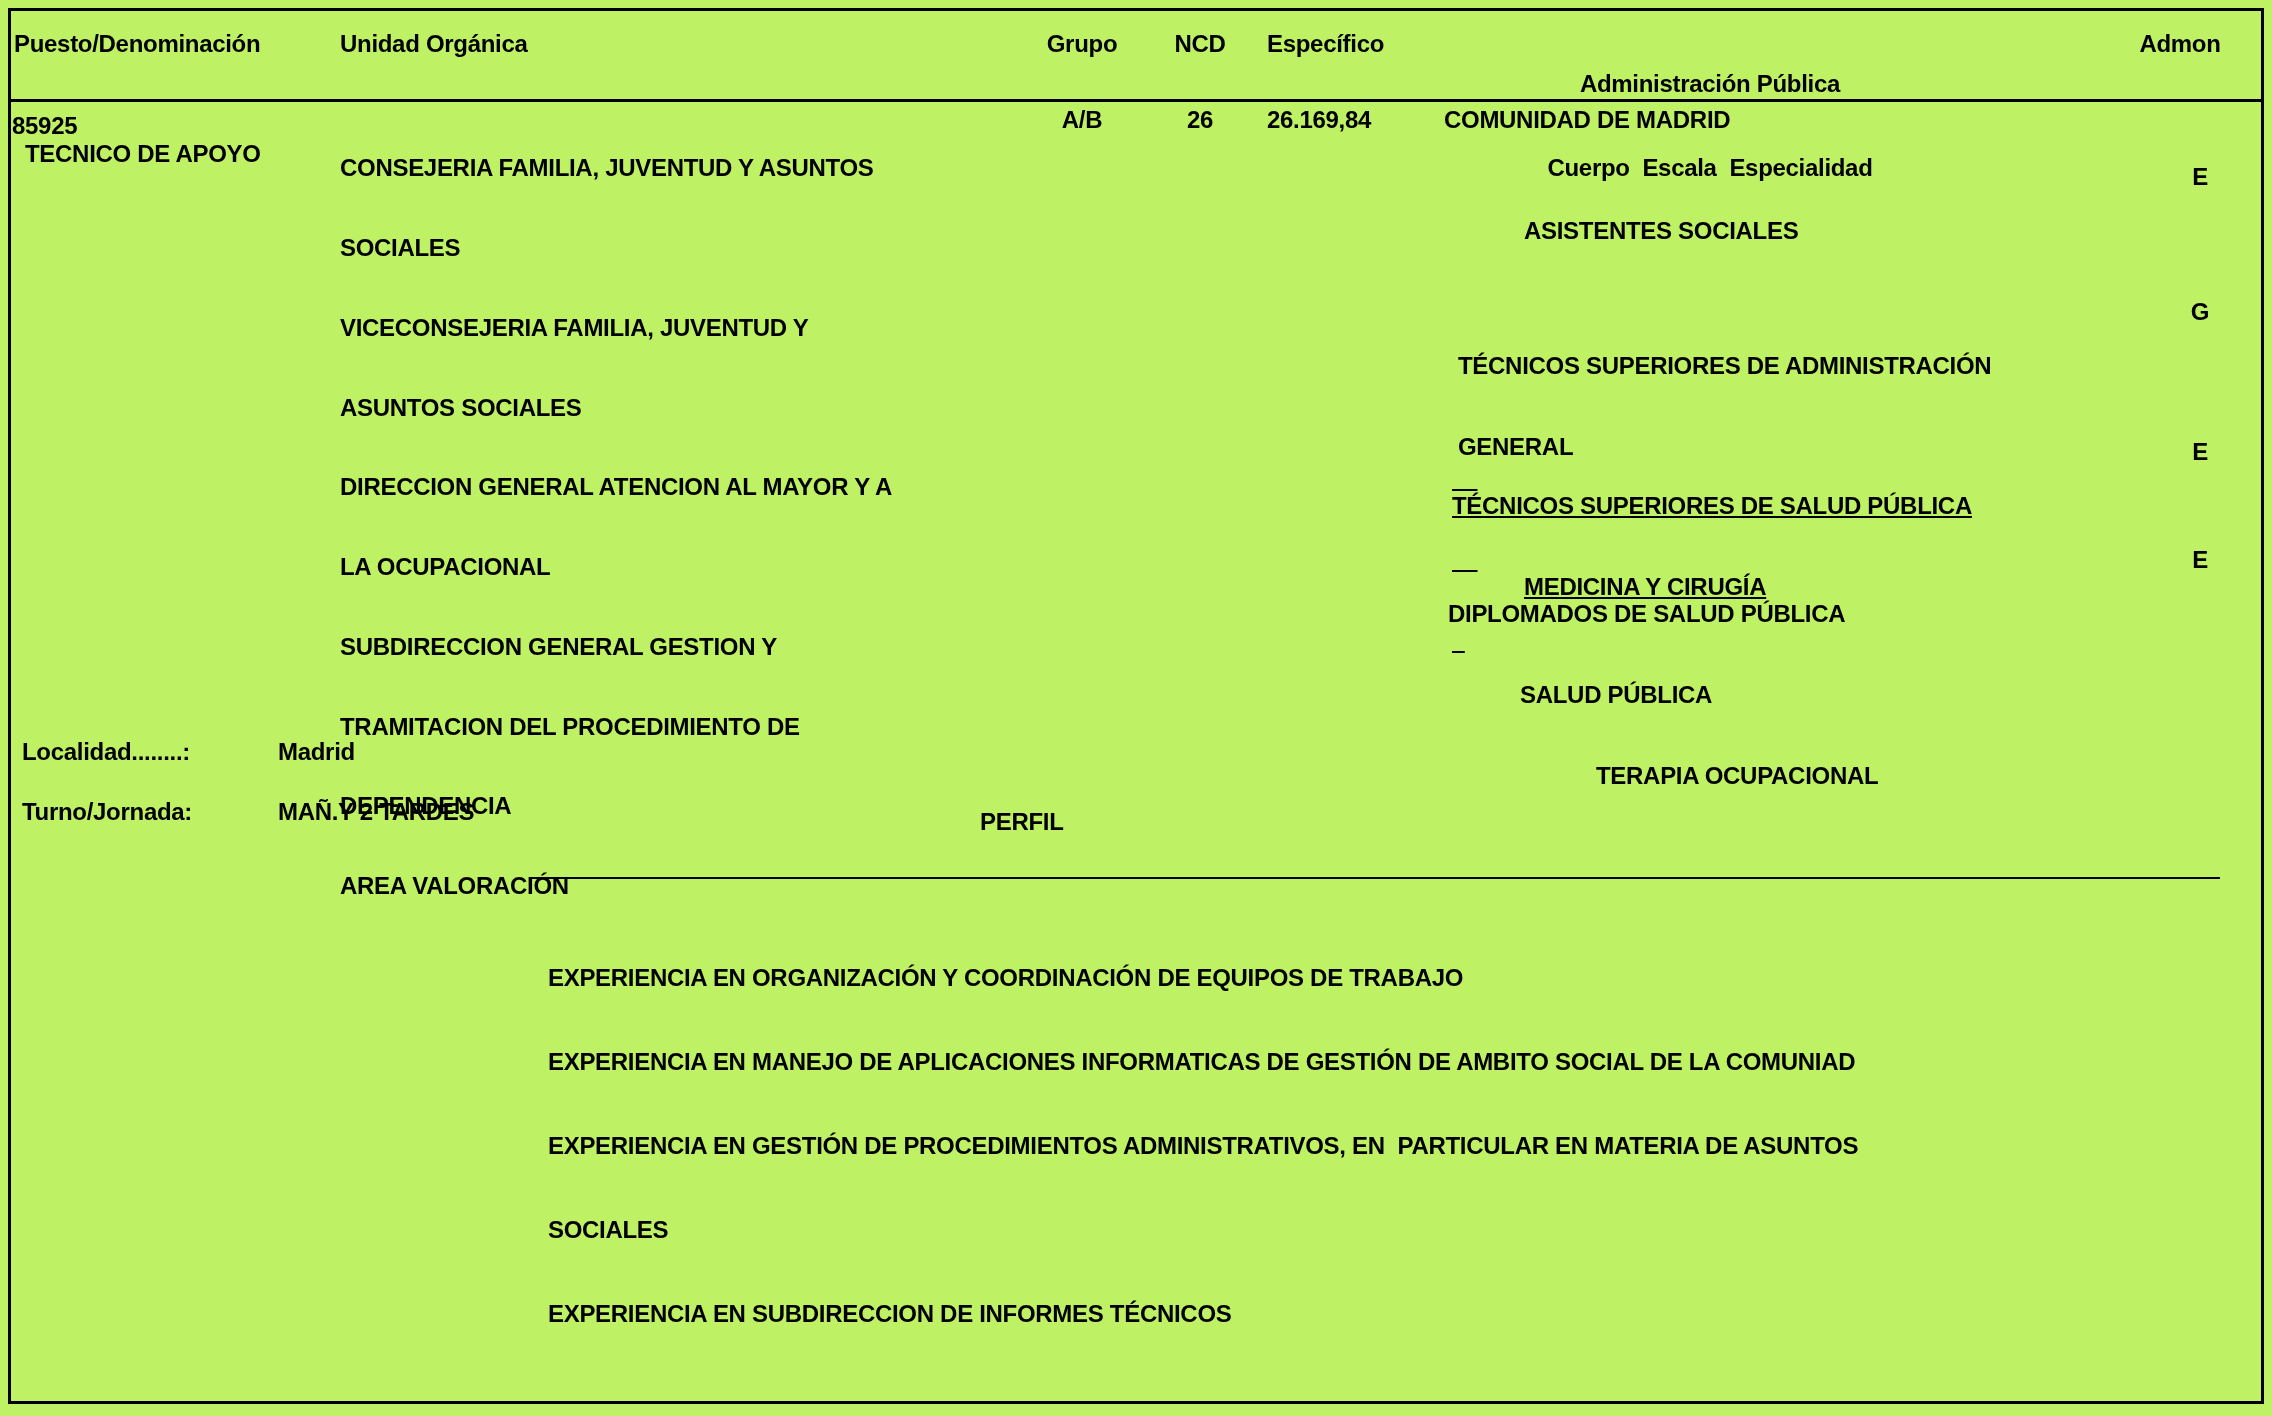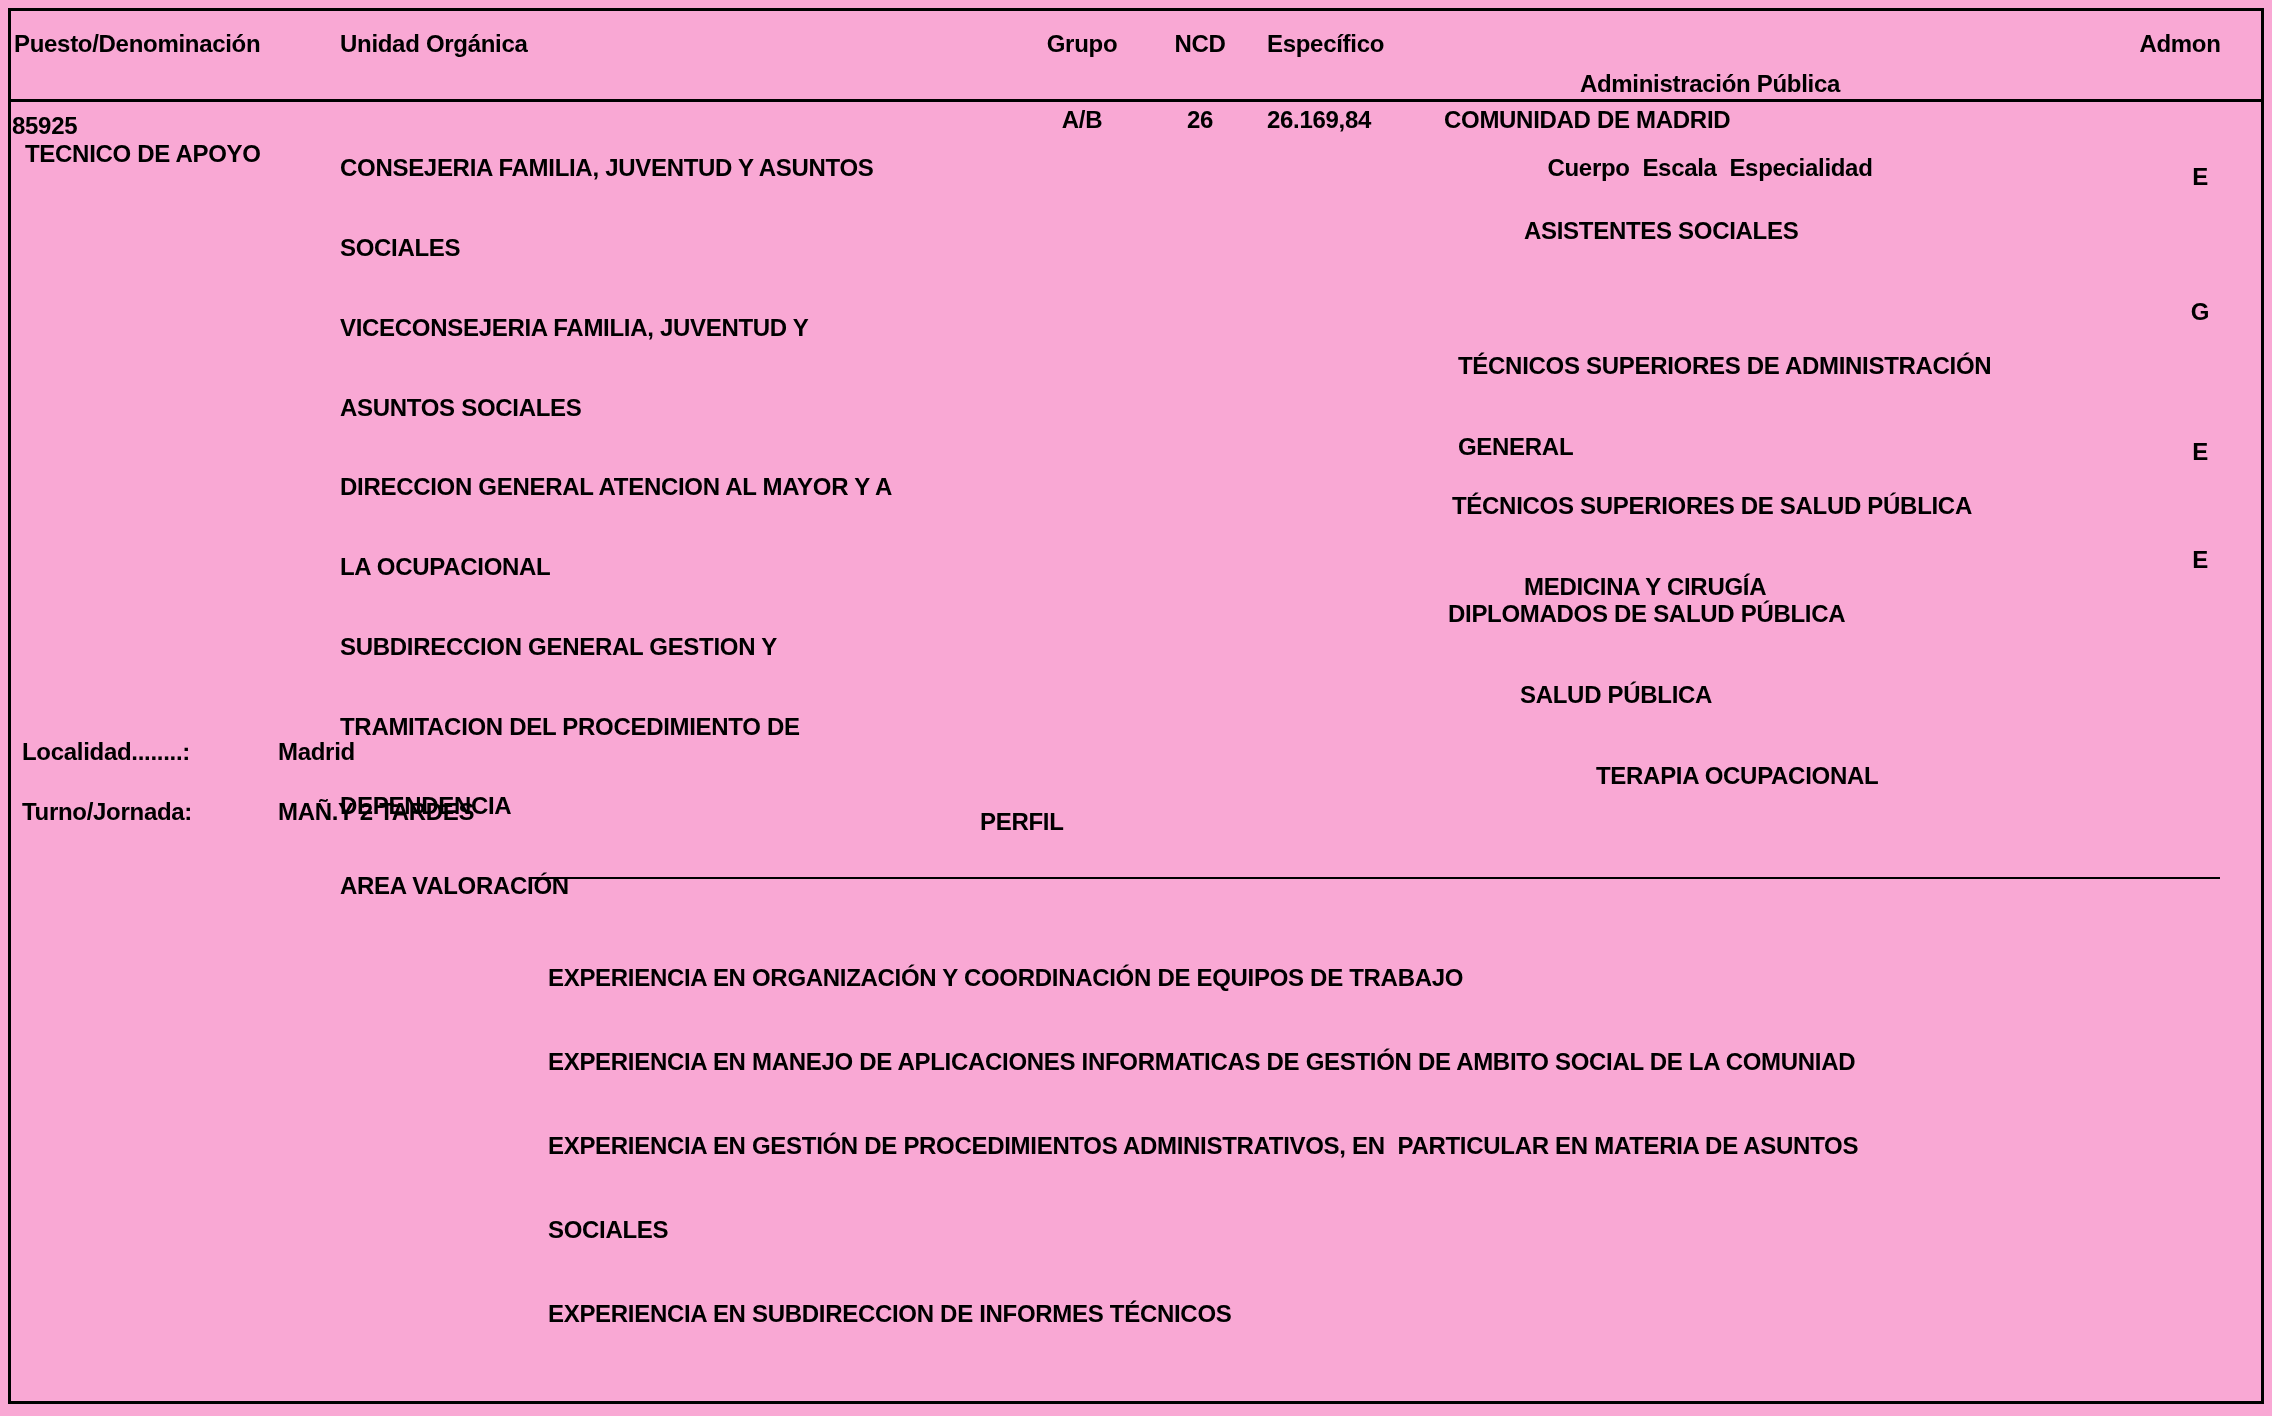--- a/index.html
+++ b/index.html
@@ -4,21 +4,21 @@
 <style>
   html, body {
     margin: 0;
     padding: 0;
     background: #ffffff;
   }
   .canvas {
     position: relative;
     width: 2272px;
     height: 1416px;
-    background: #f9a8d4;
+    background: #bef264;
     font-family: "Liberation Sans", "DejaVu Sans", sans-serif;
     font-weight: bold;
     color: #000000;
     overflow: hidden;
   }
   .frame {
     position: absolute;
     left: 8px;
     top: 8px;
     width: 2256px;
@@ -91,21 +91,21 @@
     <div class="ind1">ASISTENTES SOCIALES</div>
   </div>
   <div class="t center" style="left:2160px; top:163px; width:80px;">E</div>
 
   <div class="t lines cuerpo-block" style="left:1458px; top:298px;">
     <div>TÉCNICOS SUPERIORES DE ADMINISTRACIÓN</div>
     <div>GENERAL</div>
   </div>
   <div class="t center" style="left:2160px; top:298px; width:80px;">G</div>
 
-  <div class="t lines cuerpo-block" style="left:1452px; top:438px;">
+  <div class="t lines cuerpo-block" style="left:1452px; top:438px;text-decoration:underline;">
     <div>TÉCNICOS SUPERIORES DE SALUD PÚBLICA</div>
     <div class="ind1">MEDICINA Y CIRUGÍA</div>
   </div>
   <div class="t center" style="left:2160px; top:438px; width:80px;">E</div>
 
   <div class="t lines cuerpo-block" style="left:1448px; top:546px;">
     <div>DIPLOMADOS DE SALUD PÚBLICA</div>
     <div class="ind1">SALUD PÚBLICA</div>
     <div class="ind2">TERAPIA OCUPACIONAL</div>
   </div>

